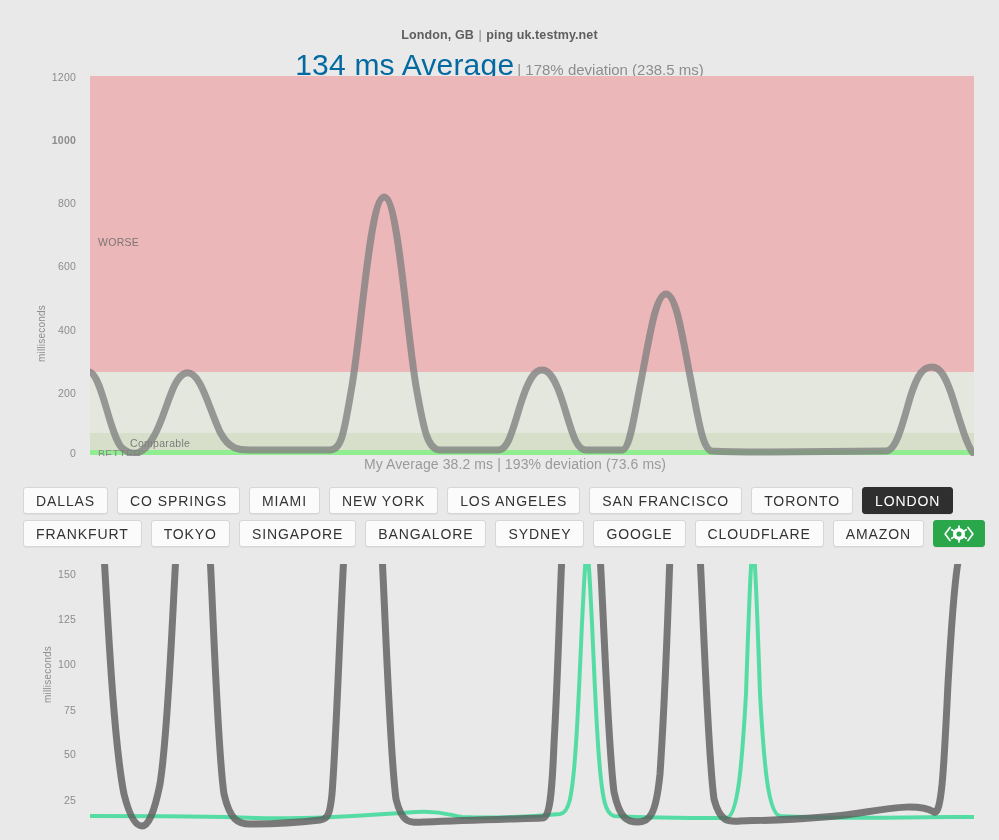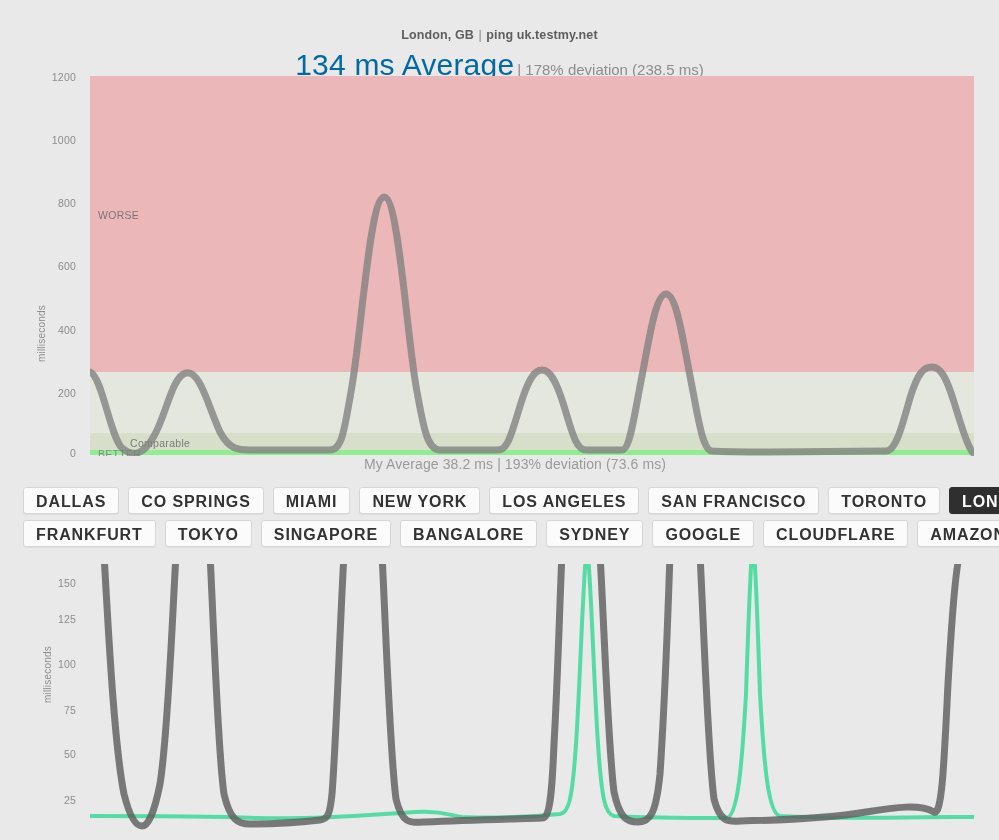--- a/index.html
+++ b/index.html
@@ -90,21 +90,21 @@
   .band-comp      { background: #e3e7de; }
   .band-compdark  { background: #d7dfcb; }
   .band-better    { background: #90ed90; }
   .zone-label {
     position: absolute;
     font-size: 10.5px;
     color: #7d7473;
     letter-spacing: 0.3px;
     z-index: 4;
   }
-  .zone-worse { left: 8px; top: 133px; }
+  .zone-worse { left: 8px; top: 160px; }
   .zone-comp  { left: 8px; top: 361px; color: #7b7b78; margin-left: 32px; }
   .zone-better{ left: 8px; top: 372px; color: #8a8a8a; }
   .footnote {
     position: absolute;
     left: 73px; top: 386px;
     width: 884px;
     text-align: center;
     font-size: 14px;
     color: #9a9a9a;
     letter-spacing: 0.1px;
@@ -120,22 +120,22 @@
     display: flex;
     align-items: center;
     gap: 9px;
     margin-bottom: 6px;
   }
   .btn {
     border: 1px solid #d6d6d6;
     border-radius: 3px;
     background: #fbfbfb;
     color: #333333;
-    font-size: 16px;
-    font-weight: bold;
+    font-size: 14px;
+    font-weight: normal;
     letter-spacing: 0.9px;
     padding: 0 12px;
     height: 27px;
     line-height: 27px;
     box-sizing: border-box;
     white-space: nowrap;
     cursor: pointer;
     box-shadow: 0 1px 0 rgba(0,0,0,0.04);
   }
   .btn.active {
@@ -196,21 +196,21 @@
     <div class="mainline">
       <span class="big">134 ms Average</span><span class="dev">| 178% deviation (238.5 ms)</span>
     </div>
   </div>
 
   <div class="chart-top">
 
     <div class="ylabel-vert" style="left:36px; top:292px;">milliseconds</div>
 
     <div class="ytick" style="left:30px; top:1px;">1200</div>
-    <div class="ytick" style="left:30px; top:64px;">1000</div>
+    <div class="ytick" style="left:30px; top:64px;font-weight:bold;">1000</div>
     <div class="ytick" style="left:30px; top:127px;">800</div>
     <div class="ytick" style="left:30px; top:190px;">600</div>
     <div class="ytick" style="left:30px; top:254px;">400</div>
     <div class="ytick" style="left:30px; top:317px;">200</div>
     <div class="ytick" style="left:30px; top:377px;">0</div>
 
     <div class="plot-top">
       <div class="band band-worse" style="top:0px;   height:296px;"></div>
       <div class="band band-comp" style="top:296px; height:61px;"></div>
       <div class="band band-compdark" style="top:357px; height:17px;"></div>
@@ -297,21 +297,21 @@
           </svg>
         </span>
       </div>
     </div>
   </div>
 
   <div class="chart-bottom">
 
     <div class="ylabel-vert" style="left:42px; top:147px;">milliseconds</div>
 
-    <div class="ytick" style="left:30px; top:21px;">150</div>
+    <div class="ytick" style="left:30px; top:12px;">150</div>
     <div class="ytick" style="left:30px; top:57px;">125</div>
     <div class="ytick" style="left:30px; top:102px;">100</div>
     <div class="ytick" style="left:30px; top:148px;">75</div>
     <div class="ytick" style="left:30px; top:192px;">50</div>
     <div class="ytick" style="left:30px; top:238px;">25</div>
 
     <div class="plot-bottom">
       <svg width="884" height="276" viewBox="0 0 884 276" style="position:absolute;left:0;top:0;">
 
         <path d="M 0,252

